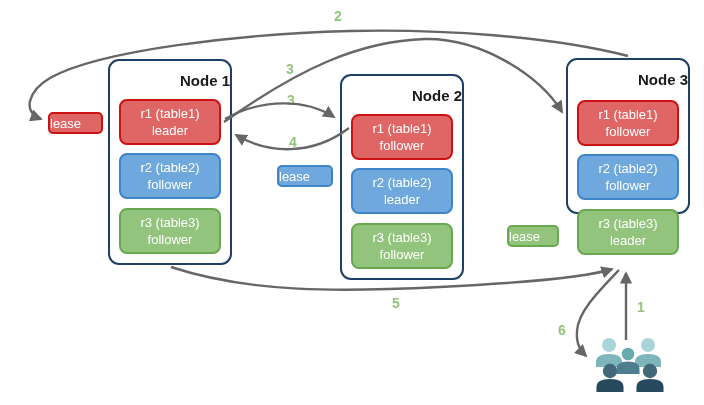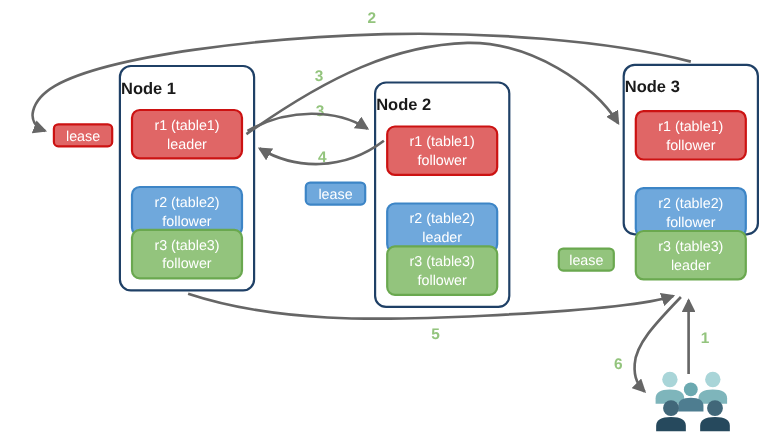--- a/index.html
+++ b/index.html
@@ -6,36 +6,36 @@
   #canvas{
     position:relative;width:704px;height:405px;background:#ffffff;overflow:hidden;
     font-family:"Liberation Sans", sans-serif;
   }
   
   .node{
     position:absolute;width:124px;height:206px;background:#ffffff;
     border:2px solid #1f4066;border-radius:11px;box-sizing:border-box;
   }
   .node-title{
-    margin-top:11px;text-align:left;font-size:15px;font-weight:700;color:#1a1a1a;
+    margin-top:11px;text-align:right;font-size:15px;font-weight:700;color:#1a1a1a;
   }
   .replica{
     position:absolute;left:9px;width:102px;height:46px;border-radius:8px;
     border:2px solid;box-sizing:border-box;color:#ffffff;font-size:13px;
     text-align:center;display:flex;flex-direction:column;justify-content:center;
     line-height:1.32;
   }
   .replica.red{background:#e06666;border-color:#cc1212;}
-  .replica.blue{background:#6fa8dc;border-color:#3d85c6;margin-top:16px;}
+  .replica.blue{background:#6fa8dc;border-color:#3d85c6;}
   .replica.green{background:#93c47d;border-color:#6aa84f;}
   .r1{top:38px;justify-content:center;} .r2{top:92px;} .r3{top:147px;}
   
   .lease{
     position:absolute;height:22px;border-radius:5px;border:2px solid;box-sizing:border-box;
-    color:#ffffff;font-size:13px;display:flex;align-items:center;justify-content:center;
+    color:#ffffff;font-size:13px;display:flex;align-items:center;justify-content:flex-start;
   }
   .lease.red{background:#e06666;border-color:#cc1212;}
   .lease.blue{background:#6fa8dc;border-color:#3d85c6;}
   .lease.green{background:#93c47d;border-color:#6aa84f;}
   
   .flow-label{
     position:absolute;transform:translate(-50%,-50%);
     color:#93c47d;font-size:14px;font-weight:700;
   }
   

